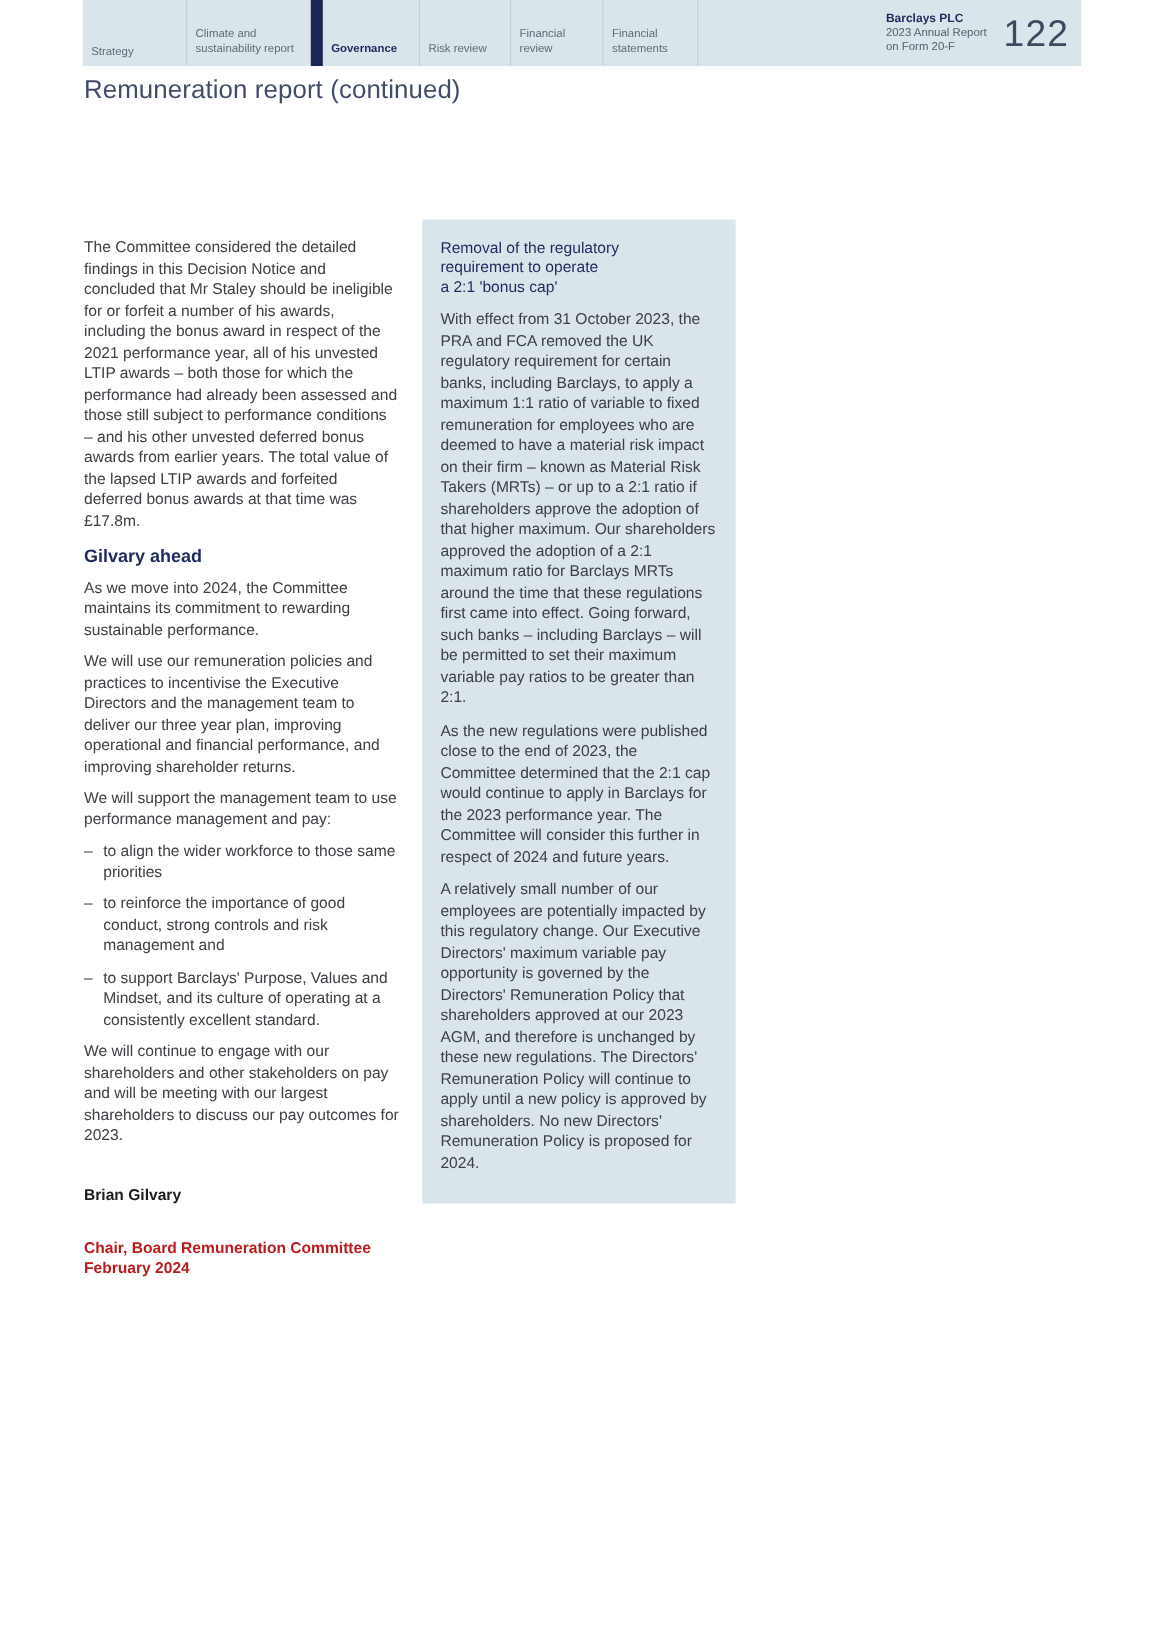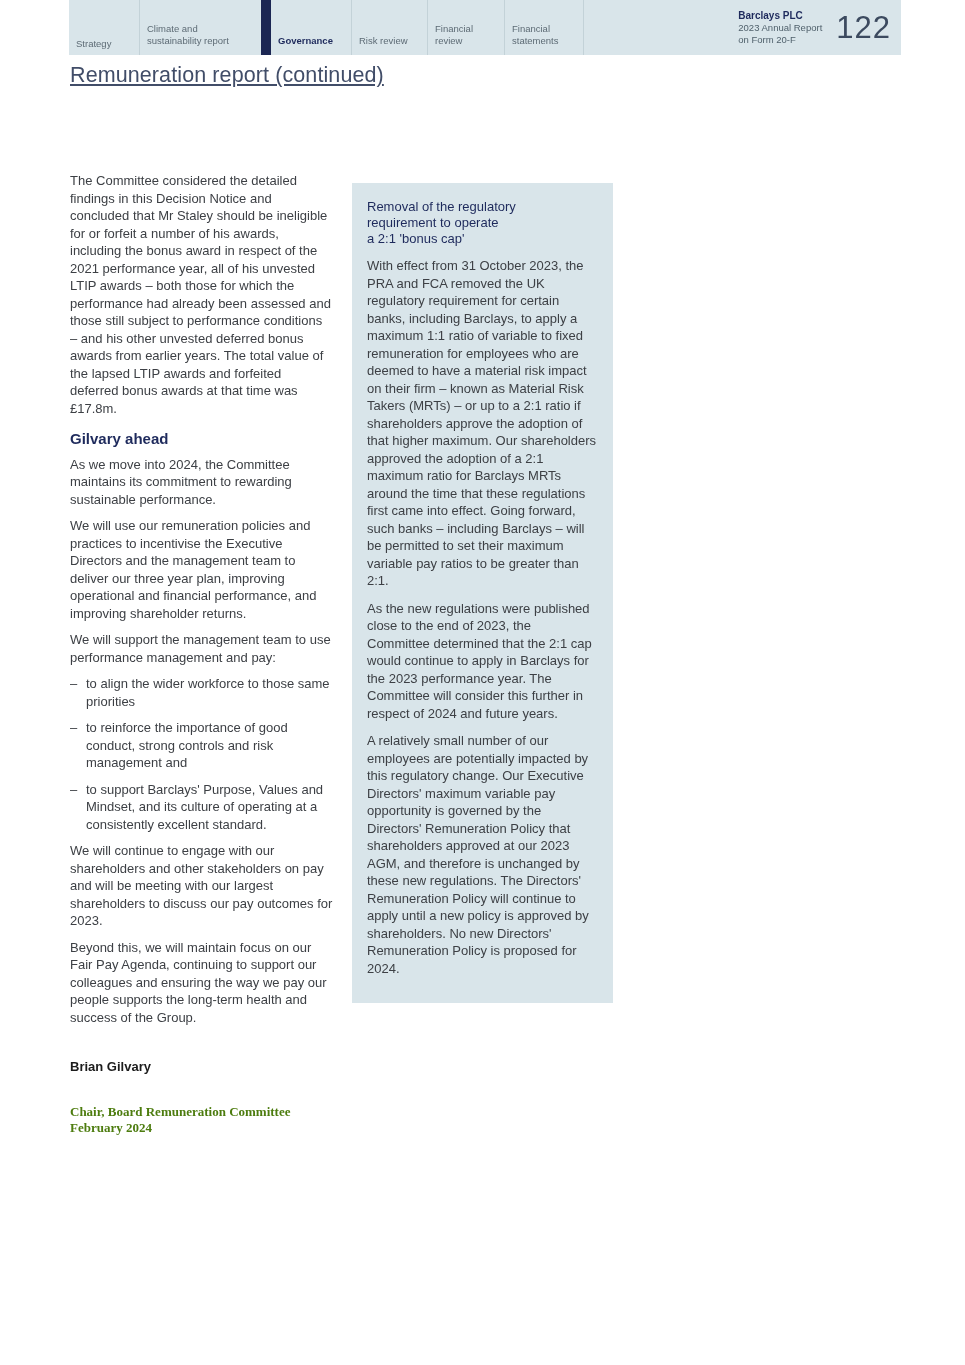--- a/index.html
+++ b/index.html
@@ -20,21 +20,21 @@
   }
   .tab-cell {
     display: flex; align-items: flex-end;
     padding: 4px 7px 9px 7px;
     font-size: 9.5px; line-height: 11.5px;
     color: #5d6b75;
     border-left: 1px solid #c3d2d8;
   }
   .tab-cell.first { border-left: none; margin-top: 45px; }
   .tab-strategy { width: 70px; }
-  .tab-climate { width: 122px; }
+  .tab-climate { width: 104px; margin-left: 16px; }
   .gov-bar { width: 10px; background: #1b2653; }
   .tab-governance { width: 80px; border-left: none; font-weight: bold; color: #1e2a5c; }
   .tab-risk { width: 76px; }
   .tab-finreview { width: 77px; }
   .tab-finstatements { width: 80px; border-right: 1px solid #c3d2d8; }
   .header-right {
     margin-left: auto;
     display: flex; align-items: center;
     padding-right: 10px;
   }
@@ -44,46 +44,45 @@
   .page-number {
     font-size: 31px; font-weight: 300; color: #3c4a5f;
     letter-spacing: 1px; line-height: 31px;
   }
 
   
   .page-title {
     position: absolute; left: 70px; top: 63px;
     font-size: 21.5px; font-weight: 400; color: #414d68;
     letter-spacing: 0.1px;
-    text-decoration: underline;
   }
 
   
   .body-text { font-size: 13px; line-height: 17.5px; color: #3d4045; }
   .para { margin-bottom: 9px; }
 
   
   .left-col {
-    position: absolute; left: 70px; top: 172px;
+    position: absolute; left: 70px; top: 197px;
     width: 263px;
   }
   .section-heading {
     font-size: 15px; font-weight: bold; color: #1e2a5c;
     margin-top: 13px; margin-bottom: 8px;
   }
   ul.dash-list { list-style: none; margin: 2px 0 2px 0; }
   ul.dash-list li {
     position: relative; padding-left: 16px; margin-bottom: 9px;
   }
   ul.dash-list li .dash {
     position: absolute; left: 0; top: 0;
   }
   .signature { margin-top: 32px; }
   .sig-name { font-size: 13px; font-weight: bold; color: #1c1c1c; margin-bottom: 28px; }
-  .sig-role, .sig-date { font-size: 13px; font-weight: bold; color: #4d7c0f; line-height: 16.5px; font-family: Liberation Serif, serif; }
+  .sig-role, .sig-date { font-size: 13px; font-weight: bold; color: #b91c1c; line-height: 16.5px; }
 
   
   .callout-box {
     position: absolute; left: 352px; top: 183px;
     width: 261px; min-height: 808px;
     background: #d9e5ea;
     padding: 16px 16px 16px 15px;
   }
   .callout-heading {
     font-size: 13px; font-weight: normal; color: #1e2a5c;
@@ -144,21 +143,20 @@
       <span class="dash">–</span>
       <span>to reinforce the importance of good conduct, strong controls and risk management and</span>
     </li>
     <li>
       <span class="dash">–</span>
       <span>to support Barclays' Purpose, Values and Mindset, and its culture of operating at a consistently excellent standard.</span>
     </li>
   </ul>
 
   <p class="para">We will continue to engage with our shareholders and other stakeholders on pay and will be meeting with our largest shareholders to discuss our pay outcomes for 2023.</p>
-  <p class="para">Beyond this, we will maintain focus on our Fair Pay Agenda, continuing to support our colleagues and ensuring the way we pay our people supports the long-term health and success of the Group.</p>
 
   <div class="signature">
     <div class="sig-name">Brian Gilvary</div>
     <div class="sig-role">Chair, Board Remuneration Committee</div>
     <div class="sig-date">February 2024</div>
   </div>
 </div>
 
 <div class="callout-box body-text">
   <div class="callout-heading">

